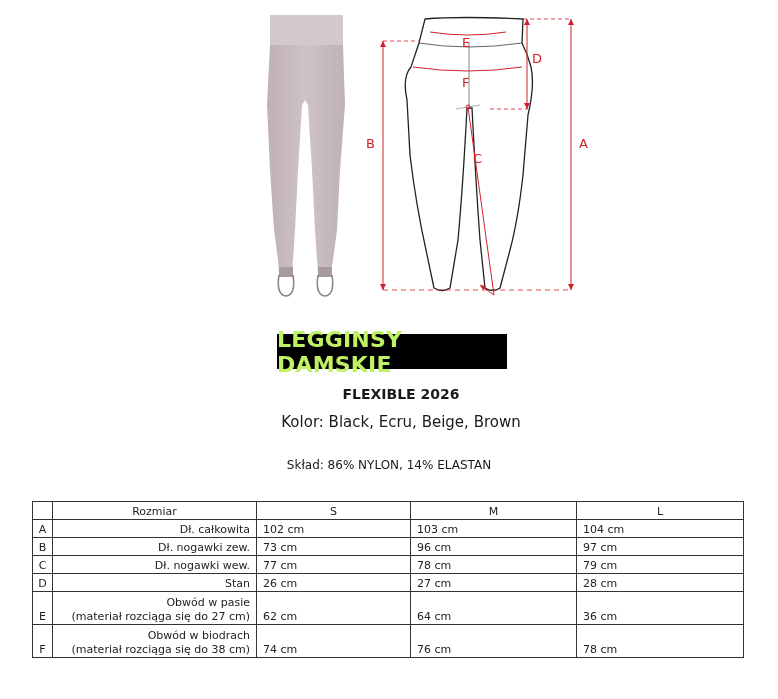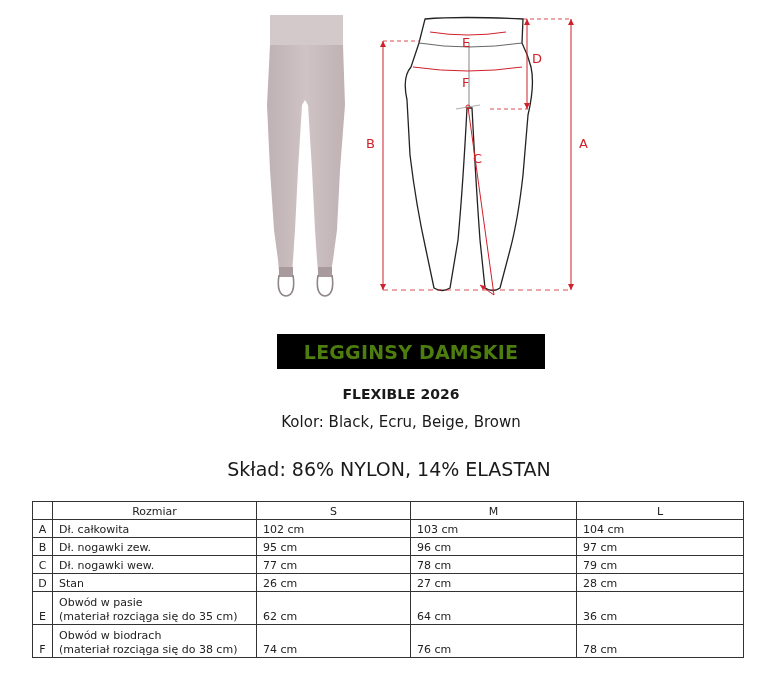--- a/index.html
+++ b/index.html
@@ -1,27 +1,27 @@
 <!DOCTYPE html>
 <html><head>
 <meta charset="utf-8">
 <style>
   html, body { margin: 0; padding: 0; background: #ffffff; }
   body { width: 778px; height: 699px; position: relative; overflow: hidden; font-family: "DejaVu Sans", sans-serif; color: #1a1a1a; }
   .abs { position: absolute; }
   #photo { left: 255px; top: 10px; width: 100px; height: 295px; }
   #diagram { left: 350px; top: 5px; width: 260px; height: 300px; }
-  .title-box { left: 277px; top: 334px; width: 268px; height: 35px; background: #000; color: #4d7c0f; font-weight: bold; font-size: 19px; display: flex; align-items: center; justify-content: center; letter-spacing: 0.2px; }
+  .title-box { left: 277px; top: 334px; width: 230px; height: 35px; background: #000; color: #bef264; font-weight: bold; font-size: 22px; display: flex; align-items: center; justify-content: center; letter-spacing: 0.2px; }
   .subtitle { left: 12px; width: 778px; top: 386px; text-align: center; font-weight: bold; font-size: 14px; }
   .colors { left: 12px; width: 778px; top: 413px; text-align: center; font-size: 15px; }
-  .comp { left: 0; width: 778px; top: 458px; text-align: center; font-size: 19px; }
+  .comp { left: 0; width: 778px; top: 458px; text-align: center; font-size: 12px; }
   table.size { position: absolute; left: 32px; top: 501px; border-collapse: collapse; font-size: 11px; color: #222; border-radius: 7px; }
   table.size td { border: 1.5px solid #333; padding: 0 6px; height: 17px; line-height: 14px; vertical-align: bottom; }
   table.size td.letter { width: 9px; text-align: center; padding: 0 5px; }
-  table.size td.label { width: 191px; text-align: left; }
+  table.size td.label { width: 191px; text-align: right; }
   table.size td.val { text-align: left; }
   table.size td.c-s { width: 141px; }
   table.size td.c-m { width: 153px; }
   table.size td.c-l { width: 154px; }
   table.size tr.head td { text-align: center; }
   table.size tr.tall td { height: 32px; }
   .sub { display: block; }
 </style>
 </head>
 <body>
@@ -106,21 +106,21 @@
   <tr>
     <td class="letter">A</td>
     <td class="label">Dł. całkowita</td>
     <td class="val">102 cm</td>
     <td class="val">103 cm</td>
     <td class="val">104 cm</td>
   </tr>
   <tr>
     <td class="letter">B</td>
     <td class="label">Dł. nogawki zew.</td>
-    <td class="val">95 cm</td>
+    <td class="val">73 cm</td>
     <td class="val">96 cm</td>
     <td class="val">97 cm</td>
   </tr>
   <tr>
     <td class="letter">C</td>
     <td class="label">Dł. nogawki wew.</td>
     <td class="val">77 cm</td>
     <td class="val">78 cm</td>
     <td class="val">79 cm</td>
   </tr>
@@ -128,21 +128,21 @@
     <td class="letter">D</td>
     <td class="label">Stan</td>
     <td class="val">26 cm</td>
     <td class="val">27 cm</td>
     <td class="val">28 cm</td>
   </tr>
   <tr class="tall">
     <td class="letter">E</td>
     <td class="label">
       <span class="sub">Obwód w pasie</span>
-      <span class="sub">(materiał rozciąga się do 35  cm)</span>
+      <span class="sub">(materiał rozciąga się do 27  cm)</span>
     </td>
     <td class="val">62 cm</td>
     <td class="val">64 cm</td>
     <td class="val">36 cm</td>
   </tr>
   <tr class="tall">
     <td class="letter">F</td>
     <td class="label">
       <span class="sub">Obwód w biodrach</span>
       <span class="sub">(materiał rozciąga się do 38 cm)</span>

